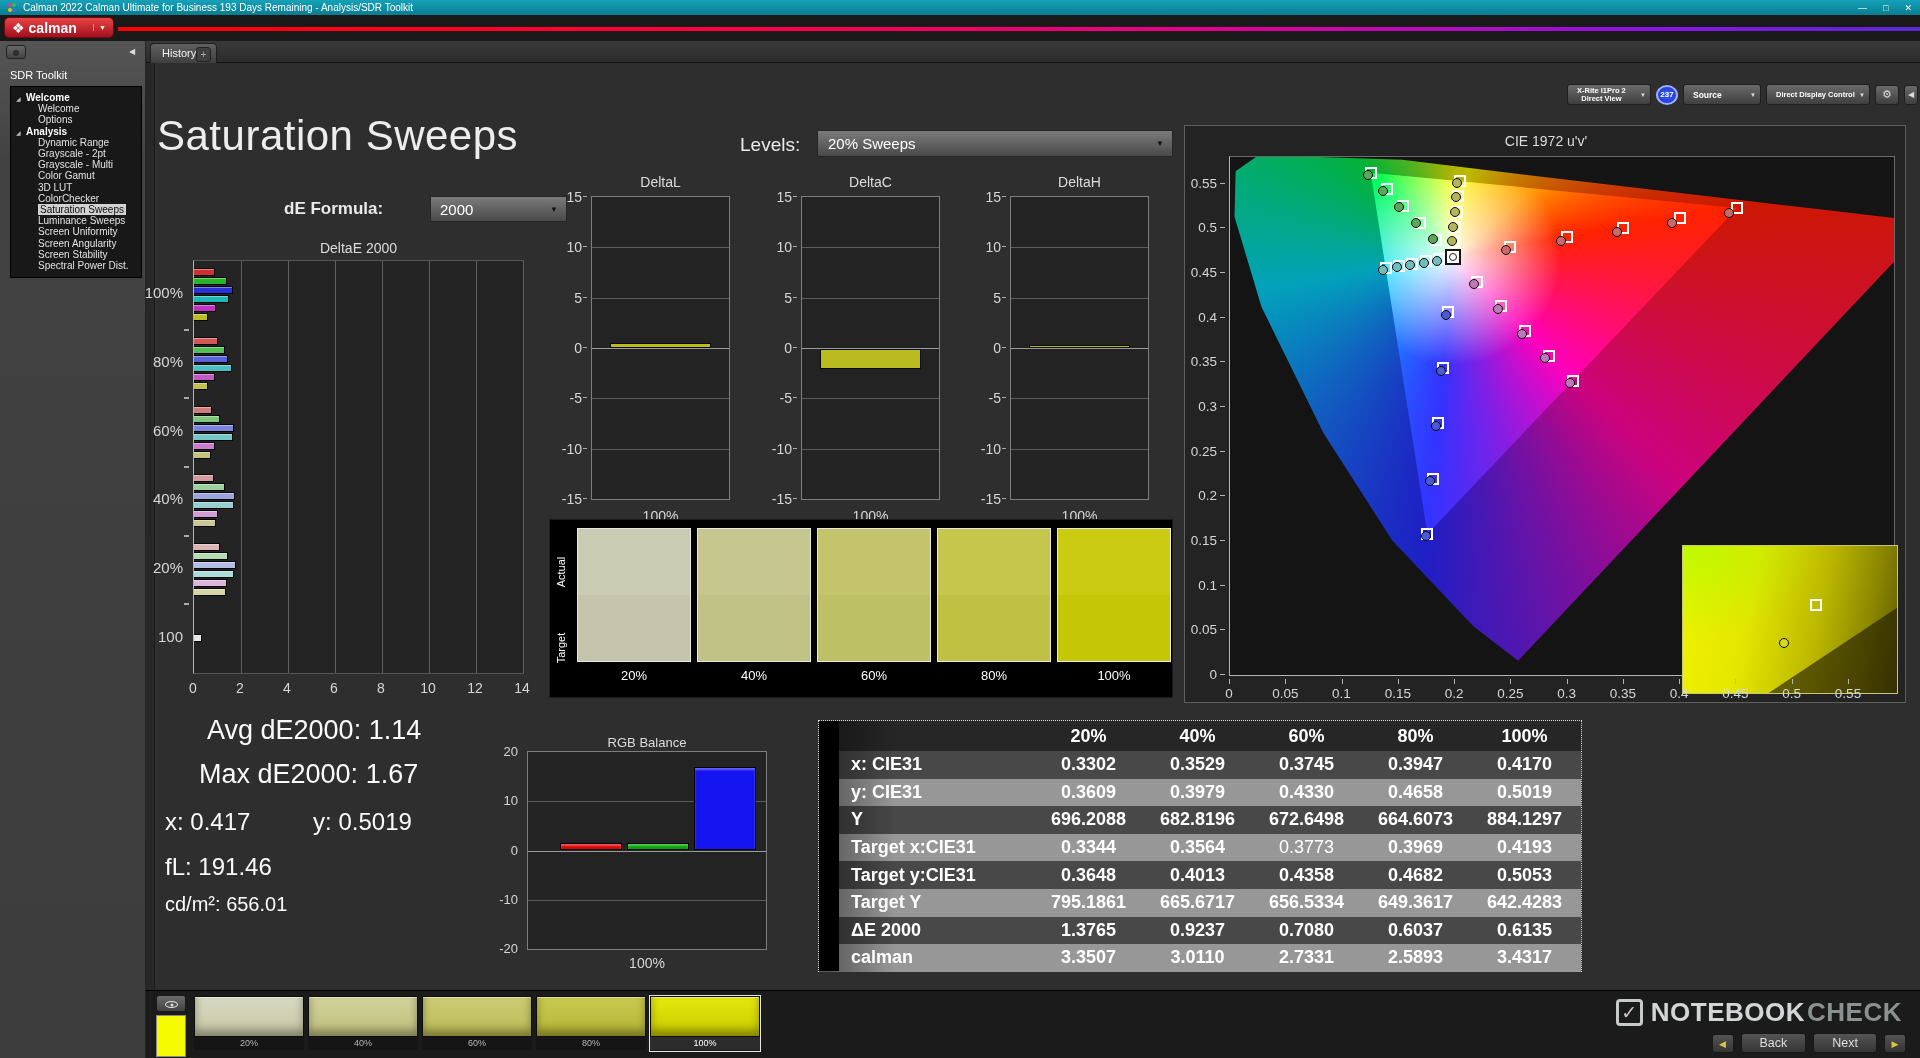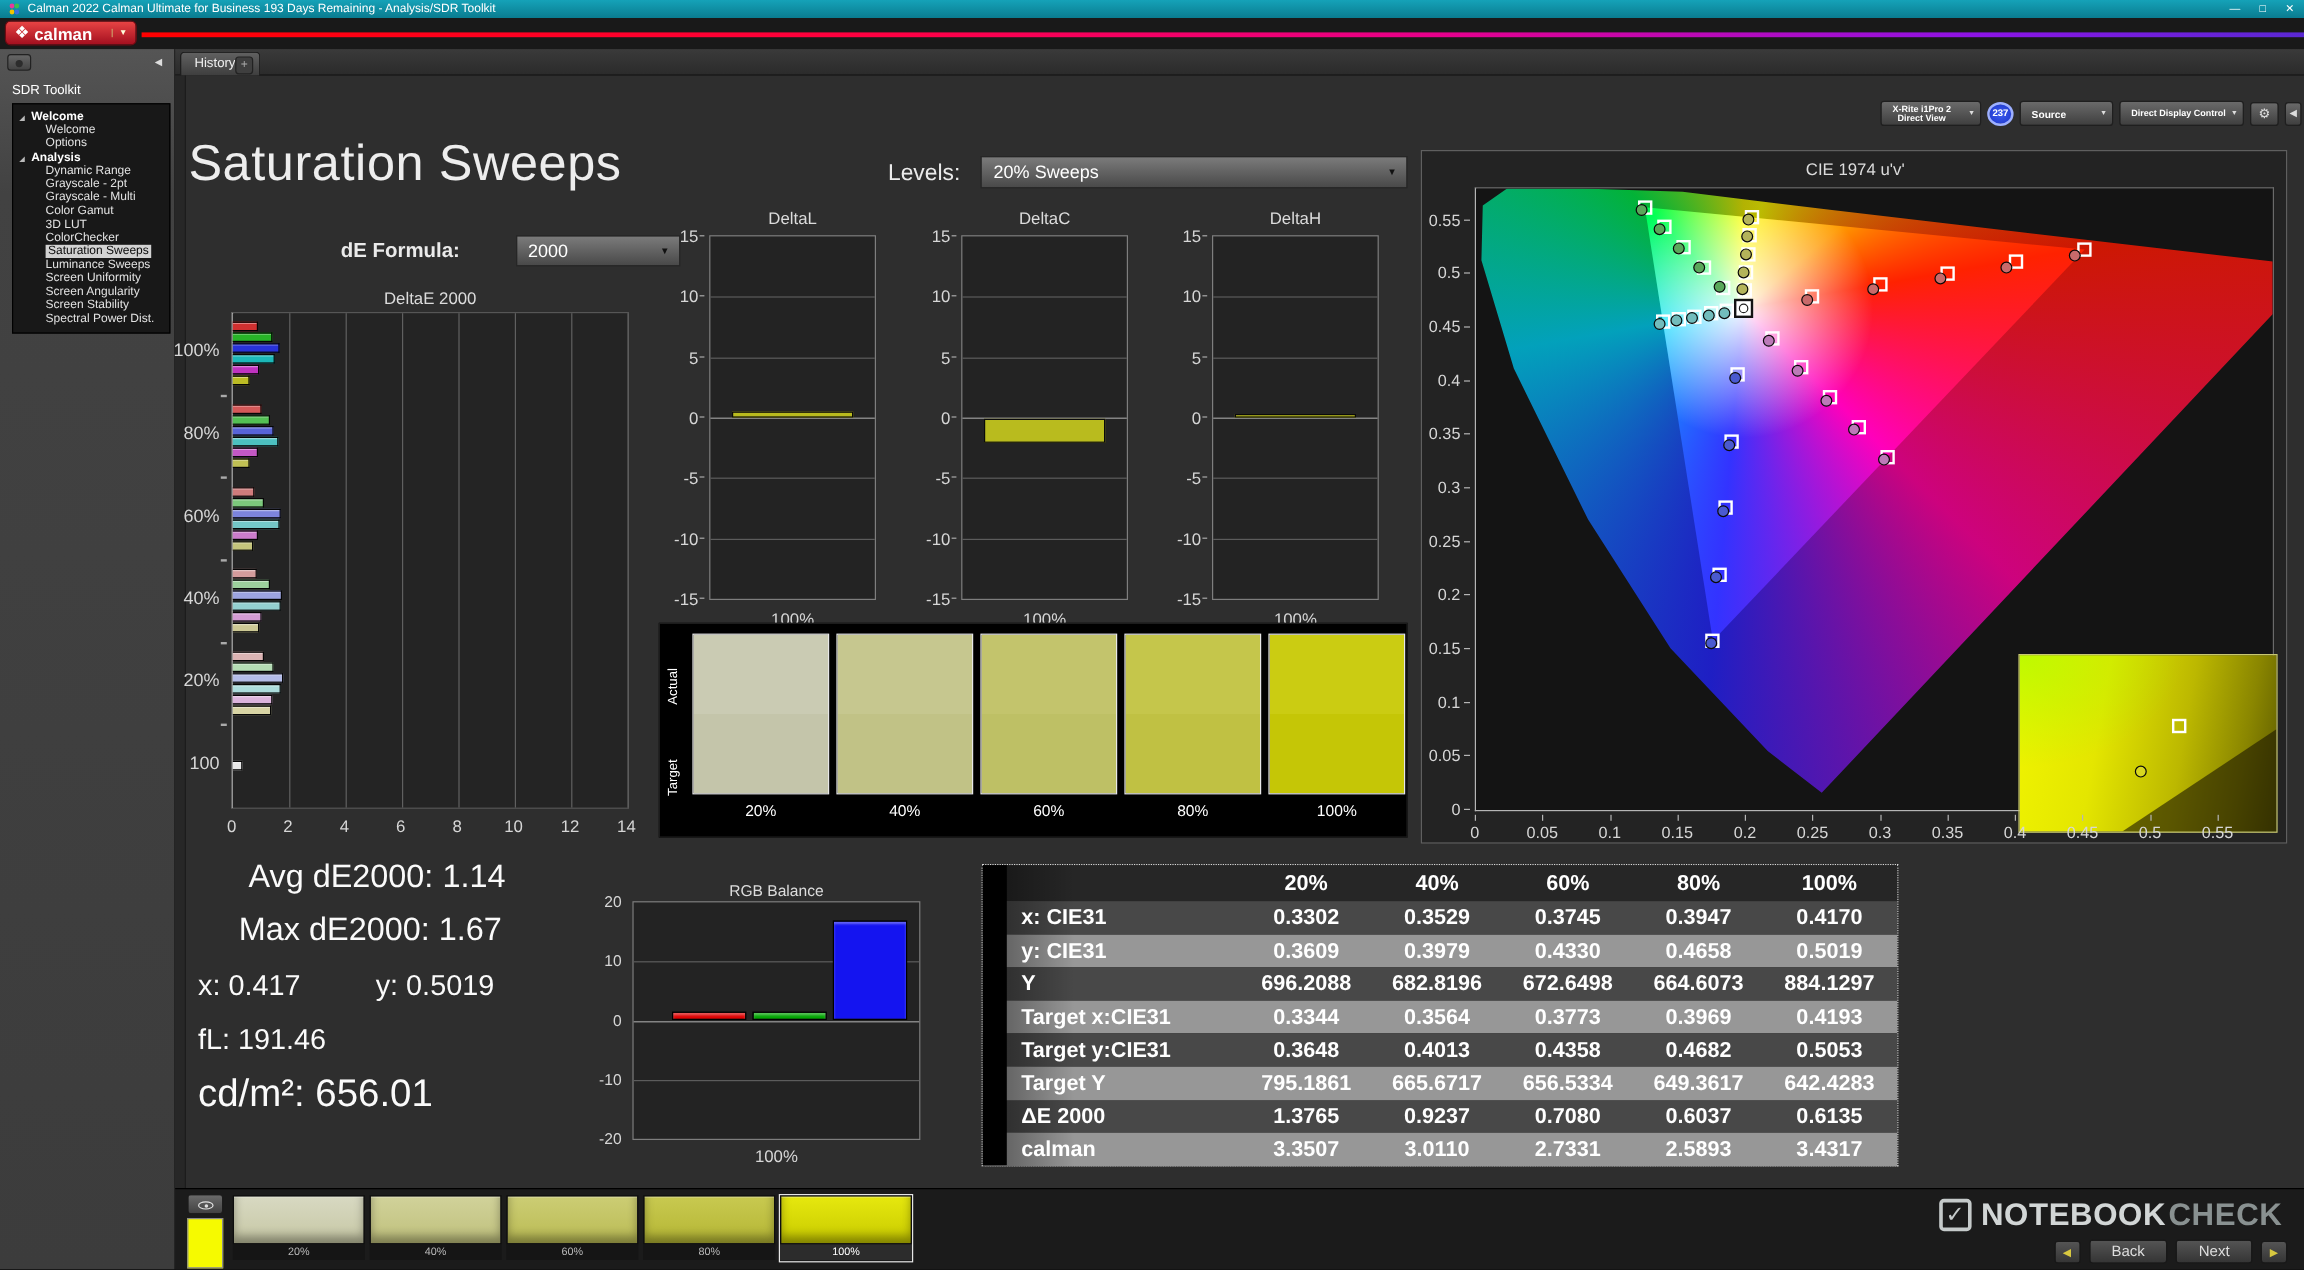--- a/index.html
+++ b/index.html
@@ -144,21 +144,21 @@
   .wp-sq i { width:8px; height:8px; border-radius:50%; background:#fff; border:1.5px solid #222; }
 
   
   .stats { position:absolute; left:165px; top:715px; color:#fafafa; }
   .stats .avg { font-size:27px; padding-left:42px; }
   .stats .max { font-size:27px; padding-left:34px; margin-top:13px; }
   .stats .head { font-size:30px; margin-top:22px; }
   .stats .xy { font-size:24px; margin-top:18px; }
   .stats .xy .yv { margin-left:56px; }
   .stats .fl { font-size:24px; margin-top:17px; }
-  .stats .cd { font-size:32px; margin-top:12px; }
+  .stats .cd { font-size:20px; margin-top:12px; }
 
   
   #data-table { position:absolute; left:818px; top:720px; width:764px; height:252px;
     border:1px dotted #d8d8d8; background:#2f2f2f; }
   .tbl-strip { position:absolute; left:0; top:0; bottom:0; width:20px; background:#000; }
   .trow { display:flex; height:27.6px; align-items:center; color:#fff; font-size:18px; font-weight:bold;
     background-image:linear-gradient(90deg, rgba(0,0,0,.45), rgba(0,0,0,0) 10%); }
   .trow.hdr { height:30px; background-color:#262626; }
   .tcell-label { width:215px; padding-left:32px; }
   .tcell { width:109px; text-align:center; }
@@ -457,21 +457,21 @@
       <div class="swatch-label" style="left: 147px;">40%</div>
       <div class="swatch-tile" style="left: 267px; background: linear-gradient(rgb(195, 196, 108) 0%, rgb(195, 196, 108) 50%, rgb(190, 192, 101) 50%, rgb(190, 192, 101) 100%);"></div>
       <div class="swatch-label" style="left: 267px;">60%</div>
       <div class="swatch-tile" style="left: 387px; background: linear-gradient(rgb(197, 198, 75) 0%, rgb(197, 198, 75) 50%, rgb(192, 193, 67) 50%, rgb(192, 193, 67) 100%);"></div>
       <div class="swatch-label" style="left: 387px;">80%</div>
       <div class="swatch-tile" style="left: 507px; background: linear-gradient(rgb(203, 204, 18) 0%, rgb(203, 204, 18) 50%, rgb(197, 198, 6) 50%, rgb(197, 198, 6) 100%);"></div>
       <div class="swatch-label" style="left: 507px;">100%</div>
     </div>
 
   <div id="cie-panel">
-    <div class="chart-title" id="cie-title">CIE 1974 u'v'</div>
+    <div class="chart-title" id="cie-title">CIE 1972 u'v'</div>
     <div id="cie-ylabels">
         <div class="tick-label" style="top: 511px; right: 8px;">0</div>
         <div style="position: absolute; right: 0px; top: 518px; width: 5px; height: 1px; background: rgb(181, 181, 181);"></div>
         <div class="tick-label" style="top: 466.3px; right: 8px;">0.05</div>
         <div style="position: absolute; right: 0px; top: 473.3px; width: 5px; height: 1px; background: rgb(181, 181, 181);"></div>
         <div class="tick-label" style="top: 421.7px; right: 8px;">0.1</div>
         <div style="position: absolute; right: 0px; top: 428.7px; width: 5px; height: 1px; background: rgb(181, 181, 181);"></div>
         <div class="tick-label" style="top: 377px; right: 8px;">0.15</div>
         <div style="position: absolute; right: 0px; top: 384px; width: 5px; height: 1px; background: rgb(181, 181, 181);"></div>
         <div class="tick-label" style="top: 332.4px; right: 8px;">0.2</div>
@@ -655,21 +655,21 @@
         <div class="tcell" style="font-weight: 600;">696.2088</div>
         <div class="tcell" style="font-weight: 600;">682.8196</div>
         <div class="tcell" style="font-weight: 600;">672.6498</div>
         <div class="tcell" style="font-weight: 600;">664.6073</div>
         <div class="tcell" style="font-weight: 600;">884.1297</div>
       </div>
       <div class="trow" style="background-color: rgb(151, 151, 151);">
         <div class="tcell-label" style="font-weight: 600;">Target x:CIE31</div>
         <div class="tcell" style="font-weight: 600;">0.3344</div>
         <div class="tcell" style="font-weight: 600;">0.3564</div>
-        <div class="tcell" style="font-weight: 700;">0.3773</div>
+        <div class="tcell" style="font-weight: 400;">0.3773</div>
         <div class="tcell" style="font-weight: 600;">0.3969</div>
         <div class="tcell" style="font-weight: 600;">0.4193</div>
       </div>
       <div class="trow" style="background-color: rgb(72, 72, 72);">
         <div class="tcell-label" style="font-weight: 600;">Target y:CIE31</div>
         <div class="tcell" style="font-weight: 600;">0.3648</div>
         <div class="tcell" style="font-weight: 600;">0.4013</div>
         <div class="tcell" style="font-weight: 600;">0.4358</div>
         <div class="tcell" style="font-weight: 600;">0.4682</div>
         <div class="tcell" style="font-weight: 600;">0.5053</div>

